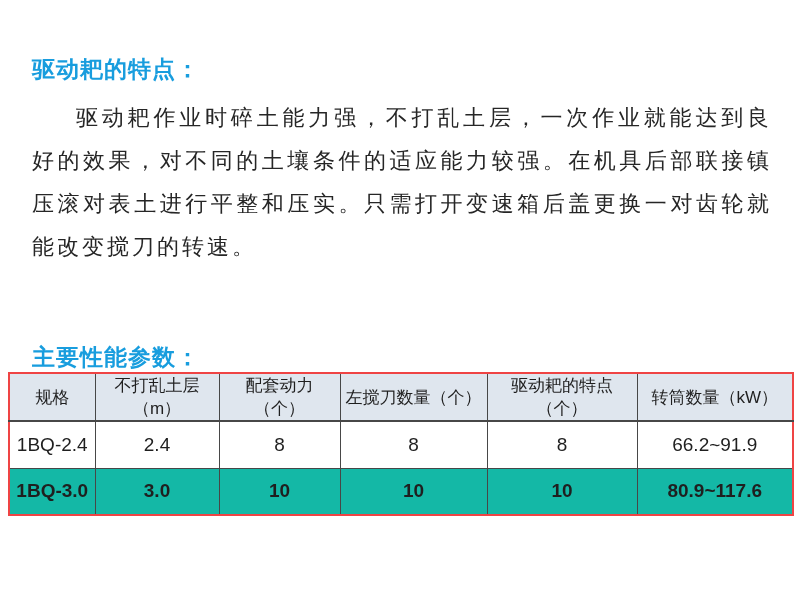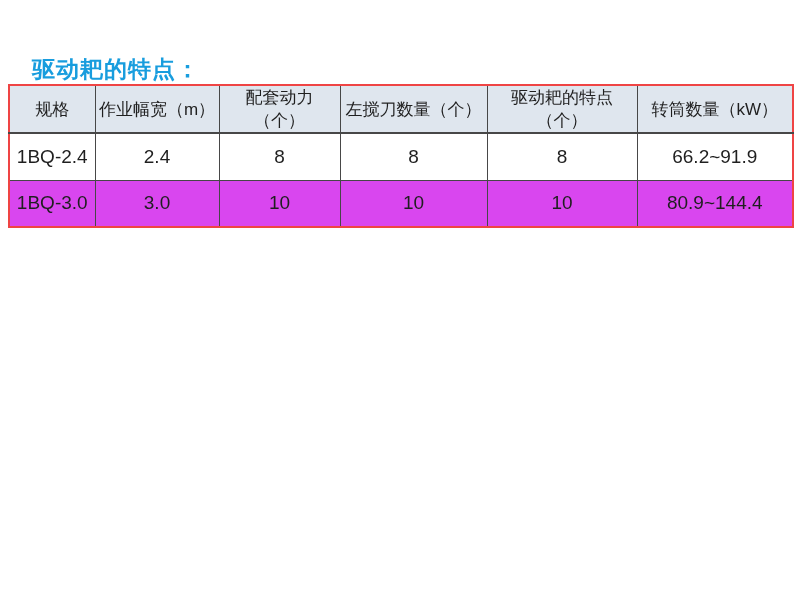--- a/index.html
+++ b/index.html
@@ -57,45 +57,48 @@
     font-weight: normal;
     font-size: 17px;
     border-bottom-width: 2px;
   }
   .perf-table tbody td {
     font-size: 19px;
     background: #ffffff;
     text-align: center;
   }
   .perf-table tbody tr.alt td {
-    background: #d946ef;
+    background: #14b8a6;
+    font-weight: bold;
   }
 </style>
 </head>
 <body>
 
 <div class="page">
 
   <h2 class="sec-heading heading-features">驱动耙的特点：</h2>
 
+  <p class="body-paragraph">驱动耙作业时碎土能力强，不打乱土层，一次作业就能达到良好的效果，对不同的土壤条件的适应能力较强。在机具后部联接镇压滚对表土进行平整和压实。只需打开变速箱后盖更换一对齿轮就能改变搅刀的转速。</p>
 
+  <h2 class="sec-heading heading-params">主要性能参数：</h2>
 
   <table class="perf-table">
     <colgroup>
       <col style="width:86px">
       <col style="width:124px">
       <col style="width:121px">
       <col style="width:147px">
       <col style="width:150px">
       <col style="width:156px">
     </colgroup>
     <thead>
       <tr>
         <th>规格</th>
-        <th>作业幅宽（m）</th>
+        <th>不打乱土层（m）</th>
         <th>配套动力（个）</th>
         <th>左搅刀数量（个）</th>
         <th>驱动耙的特点（个）</th>
         <th>转筒数量（kW）</th>
       </tr>
     </thead>
     <tbody>
       <tr>
         <td>1BQ-2.4</td>
         <td>2.4</td>
@@ -103,18 +106,18 @@
         <td>8</td>
         <td>8</td>
         <td>66.2~91.9</td>
       </tr>
       <tr class="alt">
         <td>1BQ-3.0</td>
         <td>3.0</td>
         <td>10</td>
         <td>10</td>
         <td>10</td>
-        <td>80.9~144.4</td>
+        <td>80.9~117.6</td>
       </tr>
     </tbody>
   </table>
 
 </div>
 
 </body></html>

